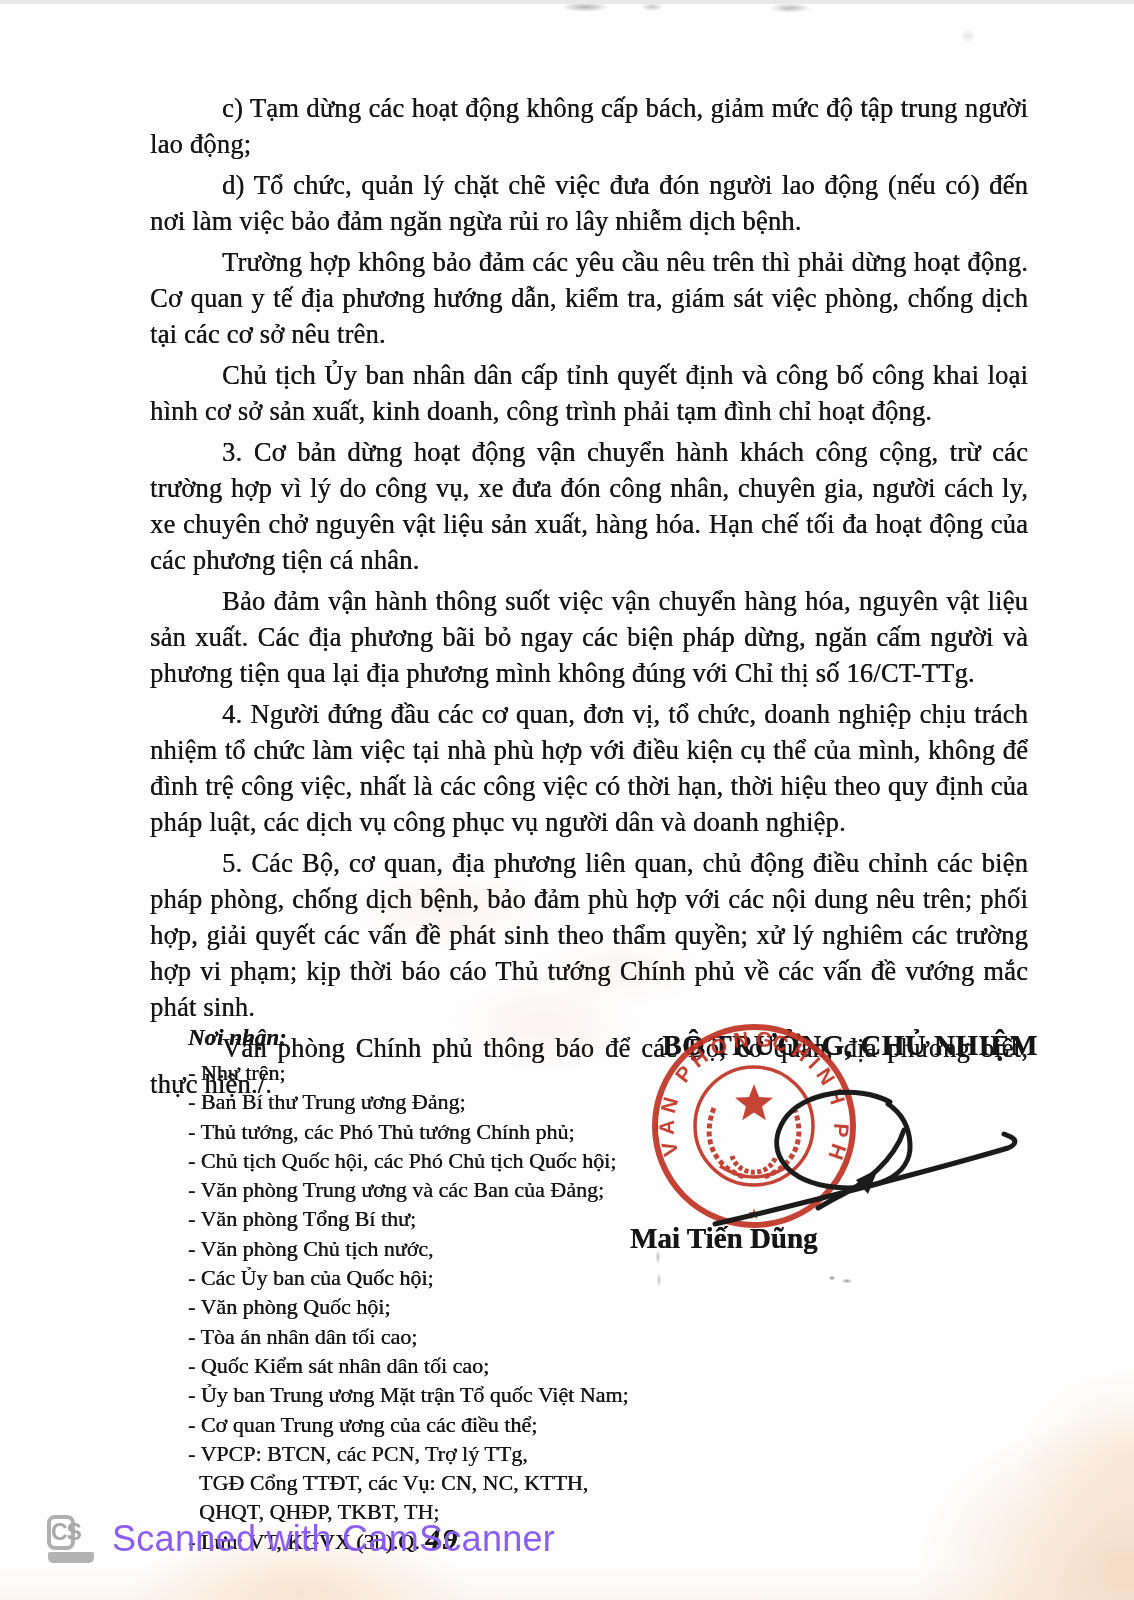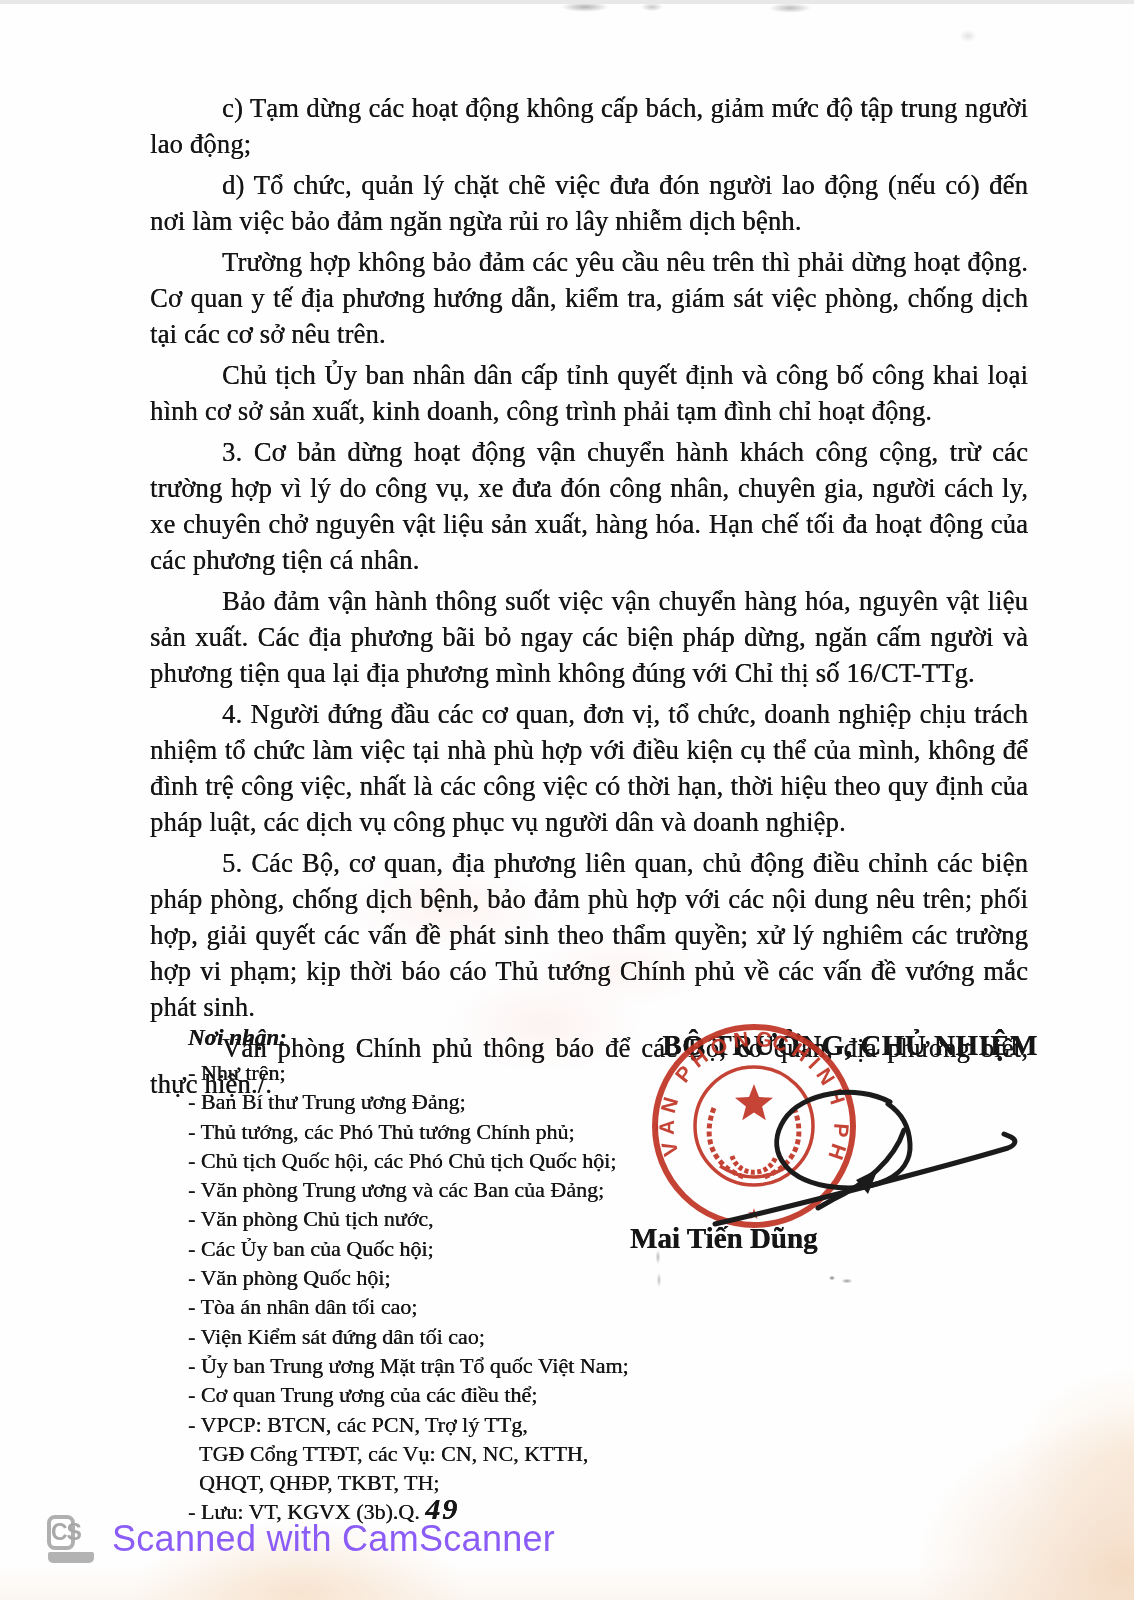--- a/index.html
+++ b/index.html
@@ -102,30 +102,31 @@
         <div class="recipient-line"><span>- Như trên;</span><span class="hand"></span></div>
 
         <div class="recipient-line"><span>- Ban Bí thư Trung ương Đảng;</span><span class="hand"></span></div>
 
         <div class="recipient-line"><span>- Thủ tướng, các Phó Thủ tướng Chính phủ;</span><span class="hand"></span></div>
 
         <div class="recipient-line"><span>- Chủ tịch Quốc hội, các Phó Chủ tịch Quốc hội;</span><span class="hand"></span></div>
 
         <div class="recipient-line"><span>- Văn phòng Trung ương và các Ban của Đảng;</span><span class="hand"></span></div>
 
+        <div class="recipient-line"><span>- Văn phòng Tổng Bí thư;</span><span class="hand"></span></div>
 
         <div class="recipient-line"><span>- Văn phòng Chủ tịch nước,</span><span class="hand"></span></div>
 
         <div class="recipient-line"><span>- Các Ủy ban của Quốc hội;</span><span class="hand"></span></div>
 
         <div class="recipient-line"><span>- Văn phòng Quốc hội;</span><span class="hand"></span></div>
 
         <div class="recipient-line"><span>- Tòa án nhân dân tối cao;</span><span class="hand"></span></div>
 
-        <div class="recipient-line"><span>- Viện Kiểm sát đứng dân tối cao;</span><span class="hand"></span></div>
+        <div class="recipient-line"><span>- Quốc Kiểm sát nhân dân tối cao;</span><span class="hand"></span></div>
 
         <div class="recipient-line"><span>- Ủy ban Trung ương Mặt trận Tổ quốc Việt Nam;</span><span class="hand"></span></div>
 
         <div class="recipient-line"><span>- Cơ quan Trung ương của các điều thể;</span><span class="hand"></span></div>
 
         <div class="recipient-line"><span>- VPCP: BTCN, các PCN, Trợ lý TTg,</span><span class="hand"></span></div>
 
         <div class="recipient-line"><span>  TGĐ Cổng TTĐT, các Vụ: CN, NC, KTTH,</span><span class="hand"></span></div>
 
         <div class="recipient-line"><span>  QHQT, QHĐP, TKBT, TH;</span><span class="hand"></span></div>

